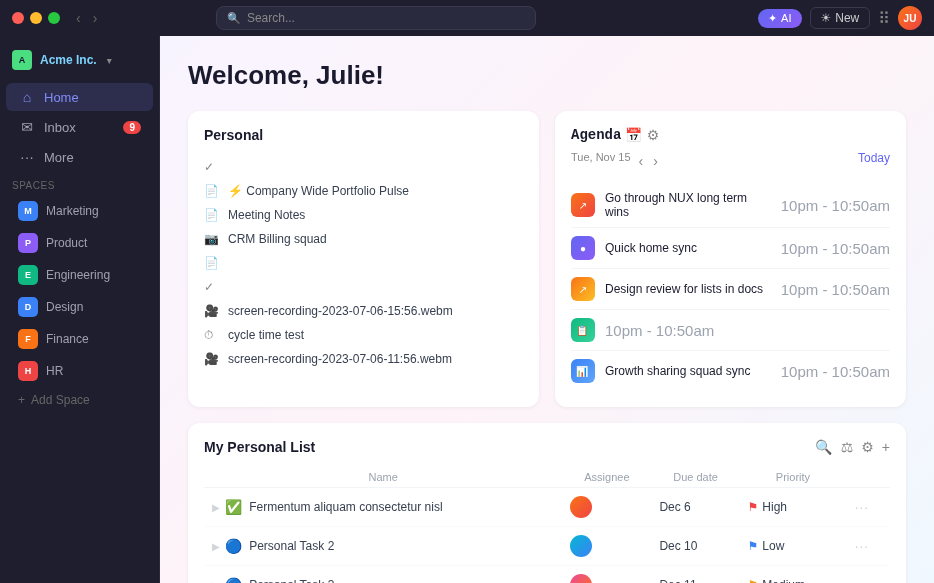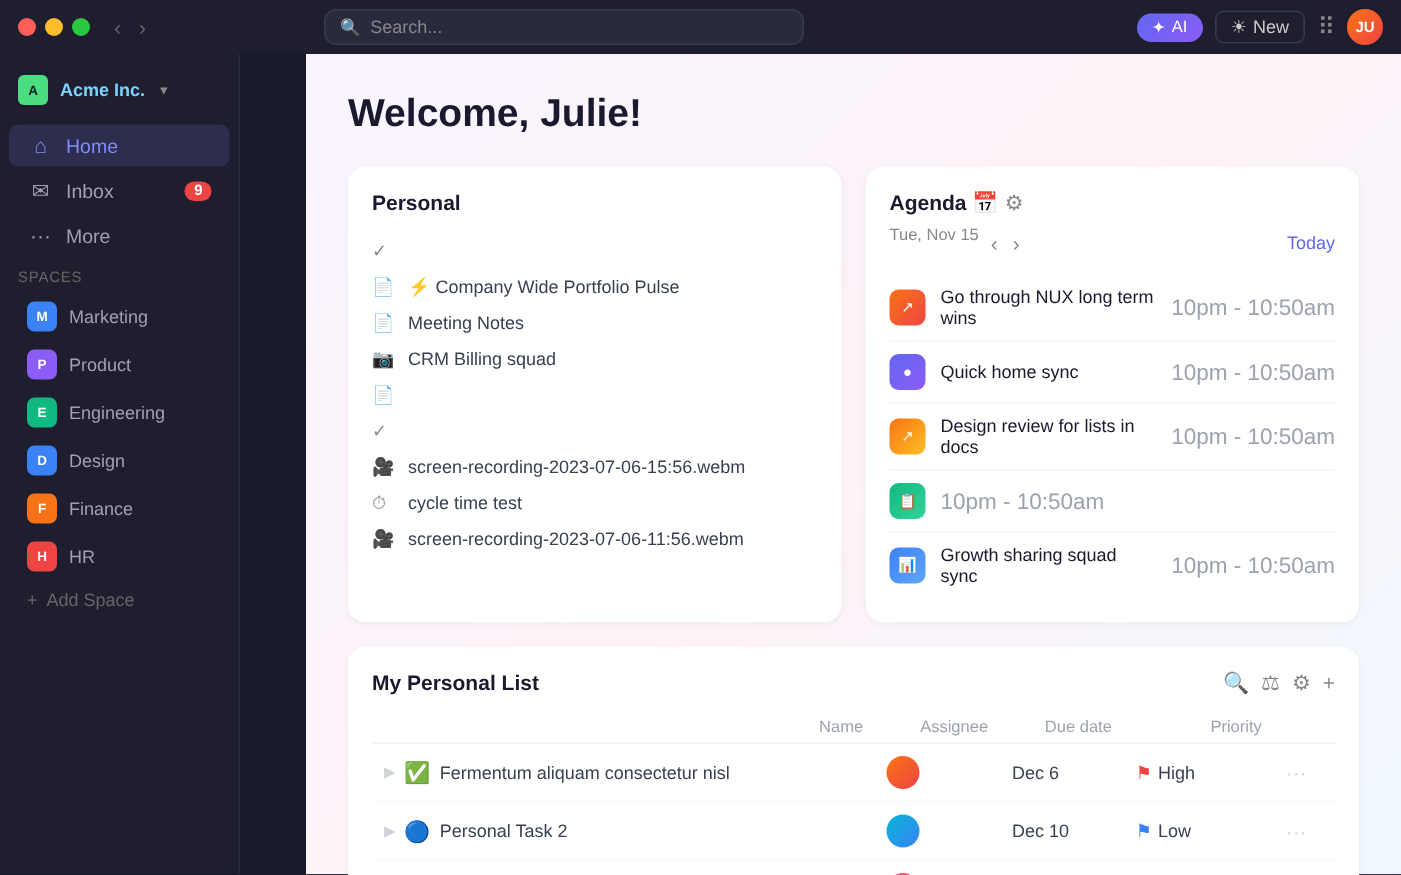--- a/index.html
+++ b/index.html
@@ -40,56 +40,56 @@
     .space-dot { width: 20px; height: 20px; border-radius: 5px; display: flex; align-items: center; justify-content: center; font-size: 9px; font-weight: bold; color: white; flex-shrink: 0; }
     .sd-marketing { background: #3b82f6; }
     .sd-product { background: #8b5cf6; }
     .sd-engineering { background: #10b981; }
     .sd-design { background: #3b82f6; }
     .sd-finance { background: #f97316; }
     .sd-hr { background: #ef4444; }
     .add-space { display: flex; align-items: center; gap: 6px; padding: 5px 12px; cursor: pointer; color: #666; font-size: 12px; margin: 1px 6px; }
 
     
-    .content { flex: 1; background: linear-gradient(135deg, #f8f4ff 0%, #fef3f8 50%, #f0f8ff 100%); overflow-y: auto; padding: 24px 28px; color: #1a1a2e; margin-left: 44px; }
+    .content { flex: 1; background: linear-gradient(135deg, #f8f4ff 0%, #fef3f8 50%, #f0f8ff 100%); overflow-y: auto; padding: 24px 28px; color: #1a1a2e; }
     .welcome { font-size: 26px; font-weight: 700; color: #1a1a2e; margin-bottom: 20px; }
 
     
     .grid { display: grid; grid-template-columns: 1fr 1fr; gap: 16px; }
 
     
     .card { background: white; border-radius: 12px; padding: 16px; box-shadow: 0 1px 4px rgba(0,0,0,0.06); }
 
     
     .card-title { font-size: 14px; font-weight: 600; color: #1a1a2e; margin-bottom: 12px; }
     .recent-item { display: flex; align-items: center; gap: 8px; padding: 5px 0; color: #374151; font-size: 12px; cursor: pointer; border-radius: 4px; }
     .recent-icon { font-size: 12px; color: #888; width: 16px; }
 
     
     .agenda-header { display: flex; align-items: center; margin-bottom: 8px; }
-    .agenda-title { font-size: 14px; font-weight: 600; color: #1a1a2e; }
+    .agenda-title { font-size: 14px; font-weight: 600; color: #1a1a2e; font-family: Liberation Mono, monospace; }
     .agenda-nav { background: none; border: none; cursor: pointer; color: #888; font-size: 14px; padding: 2px; }
     .today-btn { background: none; border: none; color: #6366f1; font-size: 12px; font-weight: 500; cursor: pointer; }
     .agenda-date { font-size: 11px; color: #888; margin-bottom: 10px; }
     .agenda-item { display: flex; align-items: center; gap: 10px; padding: 8px 0; border-bottom: 1px solid #f3f4f6; }
     .agenda-item:last-child { border-bottom: none; }
     .agenda-space-icon { width: 24px; height: 24px; border-radius: 6px; display: flex; align-items: center; justify-content: center; font-size: 11px; flex-shrink: 0; }
     .agenda-item-name { flex: 1; font-size: 12px; color: #1a1a2e; font-weight: 500; }
     .agenda-time { font-size: 15px; color: #9ca3af; }
     .agenda-cal-icons { display: flex; gap: 4px; margin-left: 4px; }
     .cal-icon { font-size: 14px; color: #888; cursor: pointer; }
 
     
     .personal-list-card { background: white; border-radius: 12px; padding: 16px; box-shadow: 0 1px 4px rgba(0,0,0,0.06); margin-top: 16px; }
     .list-header { display: flex; align-items: center; margin-bottom: 12px; }
     .list-title { font-size: 14px; font-weight: 600; color: #1a1a2e; }
     .list-actions { display: flex; gap: 8px; margin-left: auto; color: #888; }
     .list-action { cursor: pointer; font-size: 14px; }
     .table { width: 100%; border-collapse: collapse; }
-    .table th { font-size: 11px; color: #9ca3af; font-weight: 500; text-align: right; padding: 4px 8px; border-bottom: 1px solid #f3f4f6; }
+    .table th { font-size: 11px; color: #9ca3af; font-weight: 500; text-align: center; padding: 4px 8px; border-bottom: 1px solid #f3f4f6; }
     .table td { font-size: 12px; color: #374151; padding: 8px; border-bottom: 1px solid #f9fafb; vertical-align: middle; }
     .task-row { cursor: pointer; }
     .task-expand { color: #d1d5db; font-size: 10px; }
     .task-check-green { color: #10b981; font-size: 14px; }
     .task-check-blue { color: #3b82f6; font-size: 14px; }
     .avatar-sm { width: 22px; height: 22px; border-radius: 50%; display: flex; align-items: center; justify-content: center; font-size: 9px; font-weight: 600; color: white; }
     .av-orange { background: linear-gradient(135deg, #f97316, #ef4444); }
     .av-teal { background: linear-gradient(135deg, #06b6d4, #3b82f6); }
     .av-pink { background: linear-gradient(135deg, #ec4899, #f97316); }
     .priority-badge { display: flex; align-items: center; gap: 4px; font-size: 12px; }
@@ -233,21 +233,21 @@
       </div>
 
       <div class="card">
         <div class="agenda-header">
           <span class="agenda-title">Agenda</span>
           <div class="agenda-cal-icons">
             <span class="cal-icon">📅</span>
             <span class="cal-icon">⚙</span>
           </div>
         </div>
-        <div style="display:flex;align-items:center;gap:6px;margin-bottom:10px;">
+        <div style="display:flex;align-items:flex-start;gap:6px;margin-bottom:10px;">
           <span class="agenda-date">Tue, Nov 15</span>
           <button class="agenda-nav">‹</button>
           <button class="agenda-nav">›</button>
           <button class="today-btn" style="margin-left:auto;">Today</button>
         </div>
 
         <div class="agenda-item">
           <div class="agenda-space-icon" style="background:linear-gradient(135deg,#f97316,#ef4444);">
               <span style="font-size:10px;color:white;">↗</span>
             </div>

